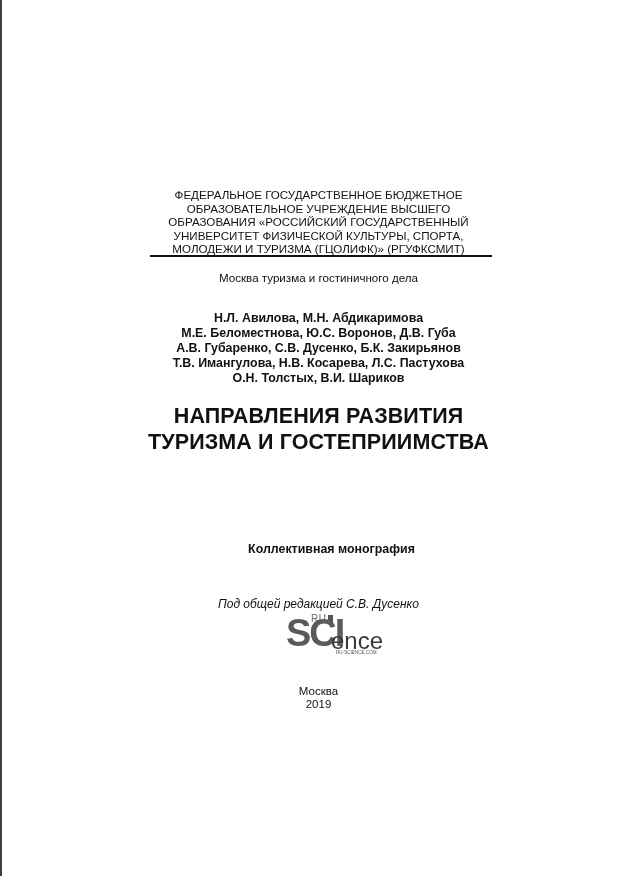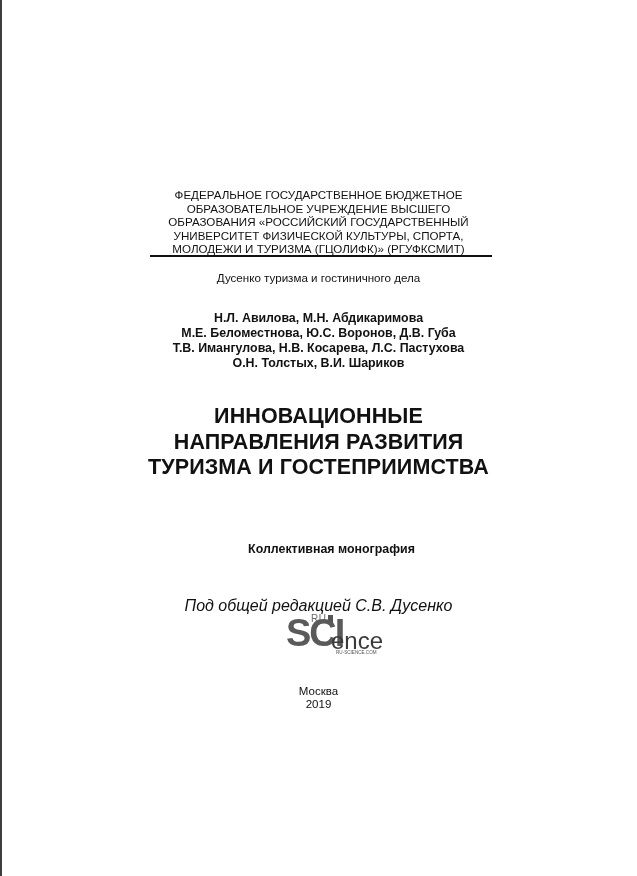--- a/index.html
+++ b/index.html
@@ -69,21 +69,21 @@
     }
     .title div { white-space: nowrap; }
     .subtitle {
       top: 513px;
       font-size: 12.4px;
       font-weight: bold;
       padding-left: 13px;
     }
     .editor {
       top: 568px;
-      font-size: 16px;
+      font-size: 12px;
       font-style: italic;
     }
     .logo {
       position: absolute;
       left: 286px;
       top: 614px;
       width: 100px;
       height: 44px;
     }
     .logo-ru {
@@ -149,33 +149,33 @@
 <div class="page"></div>
 
 <div class="block institution">
   <div>ФЕДЕРАЛЬНОЕ ГОСУДАРСТВЕННОЕ БЮДЖЕТНОЕ</div>
   <div>ОБРАЗОВАТЕЛЬНОЕ УЧРЕЖДЕНИЕ ВЫСШЕГО</div>
   <div>ОБРАЗОВАНИЯ «РОССИЙСКИЙ ГОСУДАРСТВЕННЫЙ</div>
   <div>УНИВЕРСИТЕТ ФИЗИЧЕСКОЙ КУЛЬТУРЫ, СПОРТА,</div>
   <div>МОЛОДЕЖИ И ТУРИЗМА (ГЦОЛИФК)» (РГУФКСМИТ)</div>
 </div>
 
-<div class="block department">Дусенко туризма и гостиничного дела</div>
+<div class="block department">Москва туризма и гостиничного дела</div>
 
 <div class="rule"></div>
 
 <div class="block authors">
   <div>Н.Л. Авилова, М.Н. Абдикаримова</div>
   <div>М.Е. Беломестнова, Ю.С. Воронов, Д.В. Губа</div>
+  <div>А.В. Губаренко, С.В. Дусенко, Б.К. Закирьянов</div>
   <div>Т.В. Имангулова, Н.В. Косарева, Л.С. Пастухова</div>
   <div>О.Н. Толстых, В.И. Шариков</div>
 </div>
 
 <div class="block title">
-  <div>ИННОВАЦИОННЫЕ</div>
   <div>НАПРАВЛЕНИЯ РАЗВИТИЯ</div>
   <div>ТУРИЗМА И ГОСТЕПРИИМСТВА</div>
 </div>
 
 <div class="block subtitle">Коллективная монография</div>
 
 <div class="block editor">Под общей редакцией  С.В. Дусенко</div>
 
 <div class="logo">
   <span class="logo-ru">RU</span>

